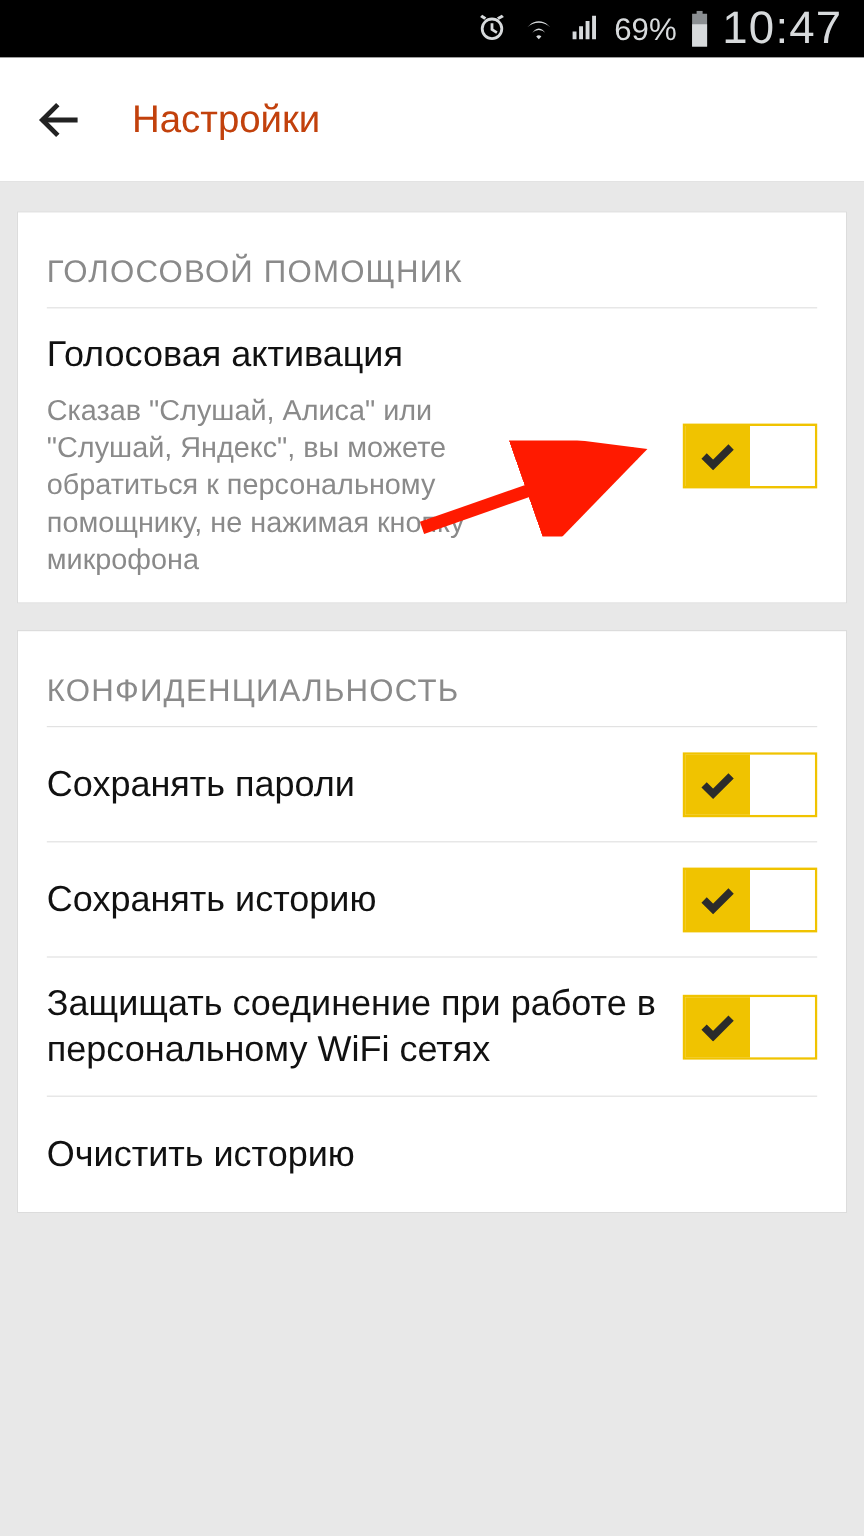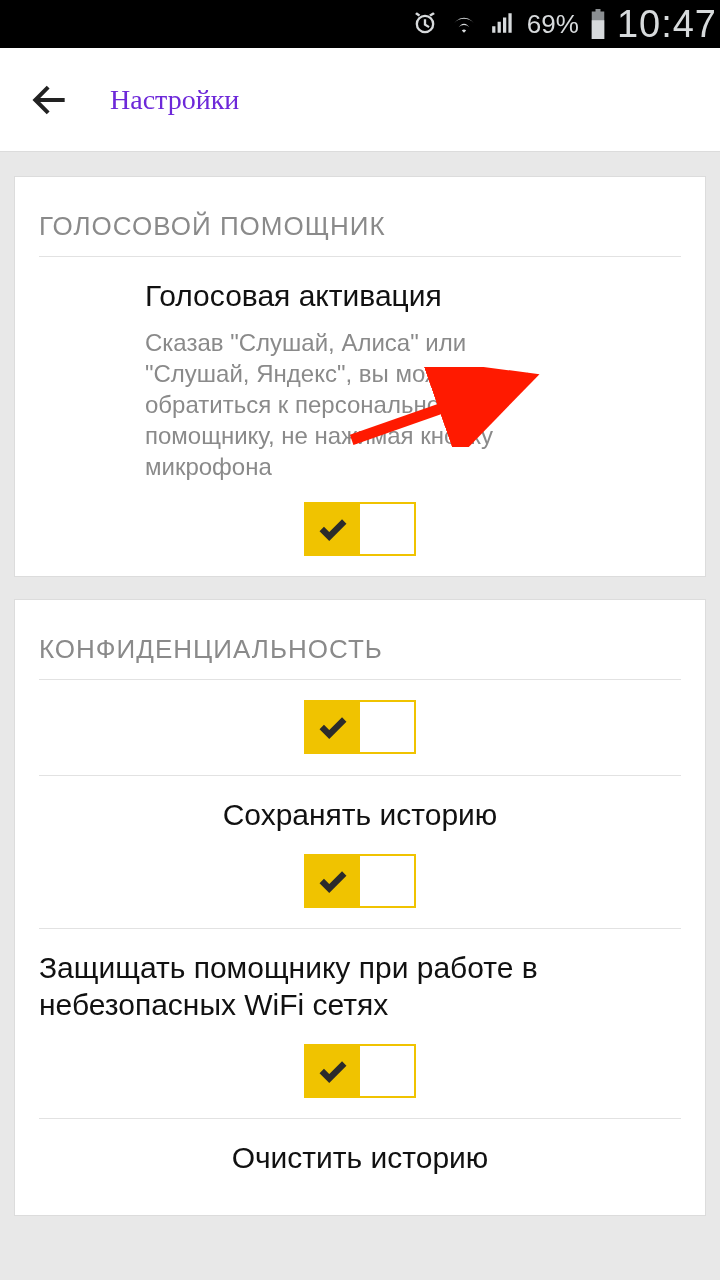--- a/index.html
+++ b/index.html
@@ -6,40 +6,40 @@
   html, body { width: 720px; height: 1280px; font-family: Arial, Helvetica, sans-serif; background: #e8e8e8; overflow: hidden; }
 
   
   .status-bar {
     height: 48px;
     background: #000;
     color: #d7dadc;
     display: flex;
     align-items: center;
     justify-content: flex-end;
-    padding: 0 3px;
+    padding: 0 18px;
     font-size: 26px;
     gap: 10px;
   }
   .status-bar .ico { display: inline-flex; align-items: center; justify-content: center; }
   .status-bar svg { fill: #d7dadc; }
   .status-time { font-size: 38px; letter-spacing: 1px; text-align: center; }
 
   
   .app-bar {
     height: 104px;
     background: #fff;
     display: flex;
     align-items: center;
     padding: 0 20px;
     border-bottom: 1px solid #dcdcdc;
   }
   .back-btn { width: 60px; height: 60px; display: flex; align-items: center; justify-content: center; cursor: pointer; }
   .back-btn svg { stroke: #222; fill: none; }
-  .app-title { font-size: 28px; color: #6d28d9; margin-left: 30px; font-family: Liberation Serif, serif; }
+  .app-title { font-size: 32px; color: #c2410c; margin-left: 30px; }
 
   
   .content { padding: 24px 14px 0 14px; position: relative; }
 
   .card {
     background: #fff;
     border: 1px solid #dcdcdc;
     margin-bottom: 22px;
     padding: 0 24px;
   }
@@ -53,21 +53,20 @@
   }
 
   .row {
     display: flex;
     align-items: center;
     justify-content: space-between;
     min-height: 96px;
     padding: 20px 0;
     border-bottom: 1px solid #e2e2e2;
     gap: 20px;
-    flex-direction: column;
   }
   .row:last-child { border-bottom: none; }
   .row-text { flex: 1; }
   .row-title { font-size: 30px; color: #111; line-height: 1.25; }
   .row-desc { font-size: 24px; color: #8a8a8a; line-height: 1.3; margin-top: 12px; max-width: 430px; }
 
   .toggle {
     width: 112px;
     height: 54px;
     display: flex;
@@ -146,20 +145,23 @@
         </div>
         <div class="half off"></div>
       </div>
     </div>
   </div>
 
   <div class="card">
     <div class="section-head">КОНФИДЕНЦИАЛЬНОСТЬ</div>
 
     <div class="row">
+      <div class="row-text">
+          <div class="row-title">Сохранять пароли</div>
+        </div>
       <div class="toggle">
         <div class="half on">
             <svg width="30" height="24" viewBox="0 0 24 18">
               <path d="M3 9l6 6L21 3"></path>
             </svg>
           </div>
         <div class="half off"></div>
       </div>
     </div>
 
@@ -173,21 +175,21 @@
             <svg width="30" height="24" viewBox="0 0 24 18">
               <path d="M3 9l6 6L21 3"></path>
             </svg>
           </div>
         <div class="half off"></div>
       </div>
     </div>
 
     <div class="row">
       <div class="row-text">
-          <div class="row-title">Защищать помощнику при работе в небезопасных WiFi сетях</div>
+          <div class="row-title">Защищать соединение при работе в персональному WiFi сетях</div>
         </div>
       <div class="toggle">
         <div class="half on">
             <svg width="30" height="24" viewBox="0 0 24 18">
               <path d="M3 9l6 6L21 3"></path>
             </svg>
           </div>
         <div class="half off"></div>
       </div>
     </div>

